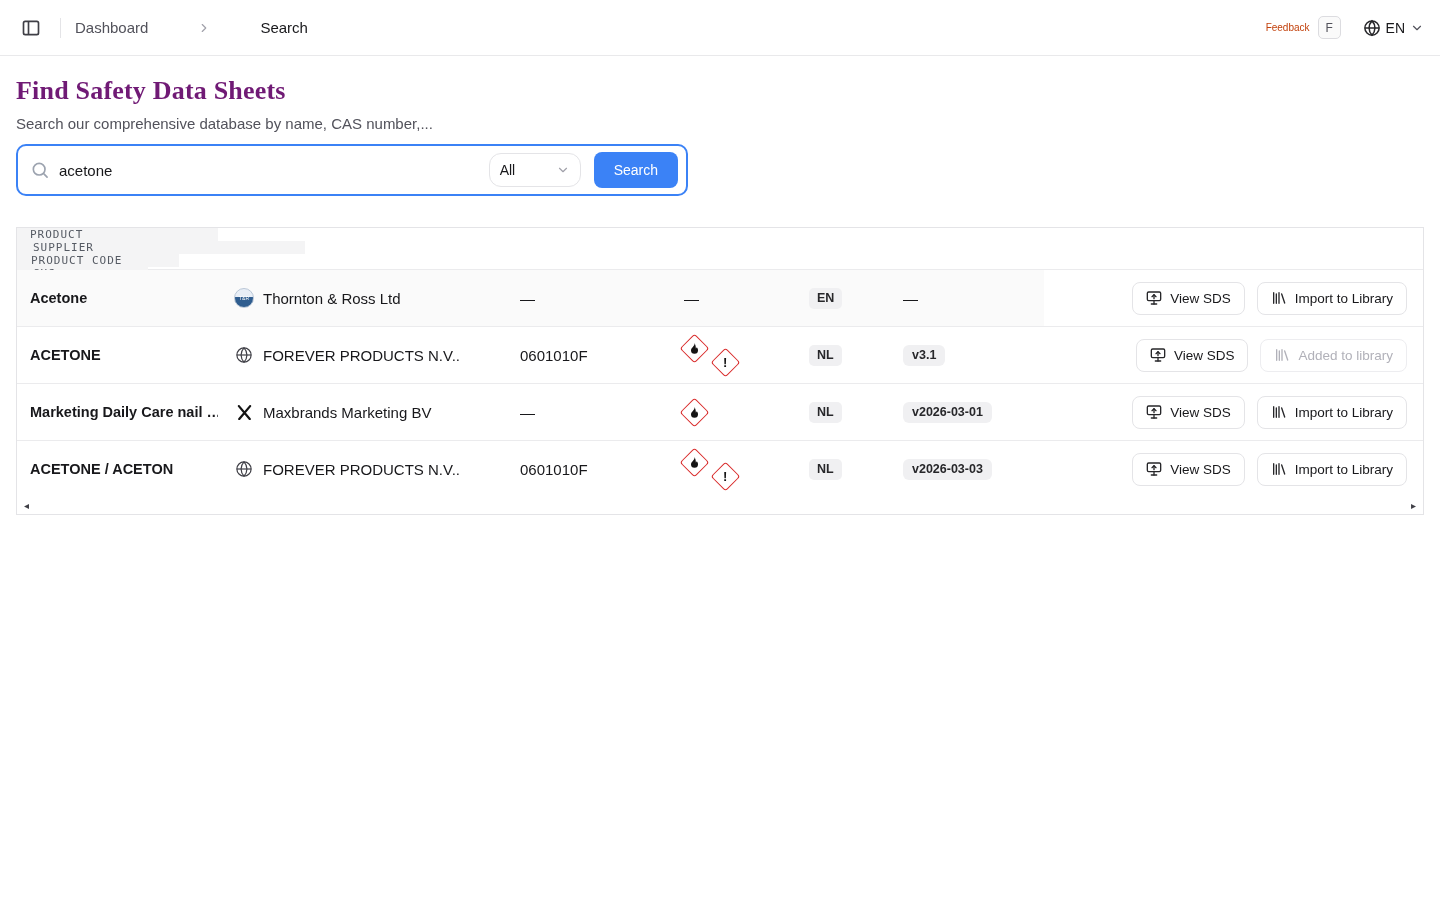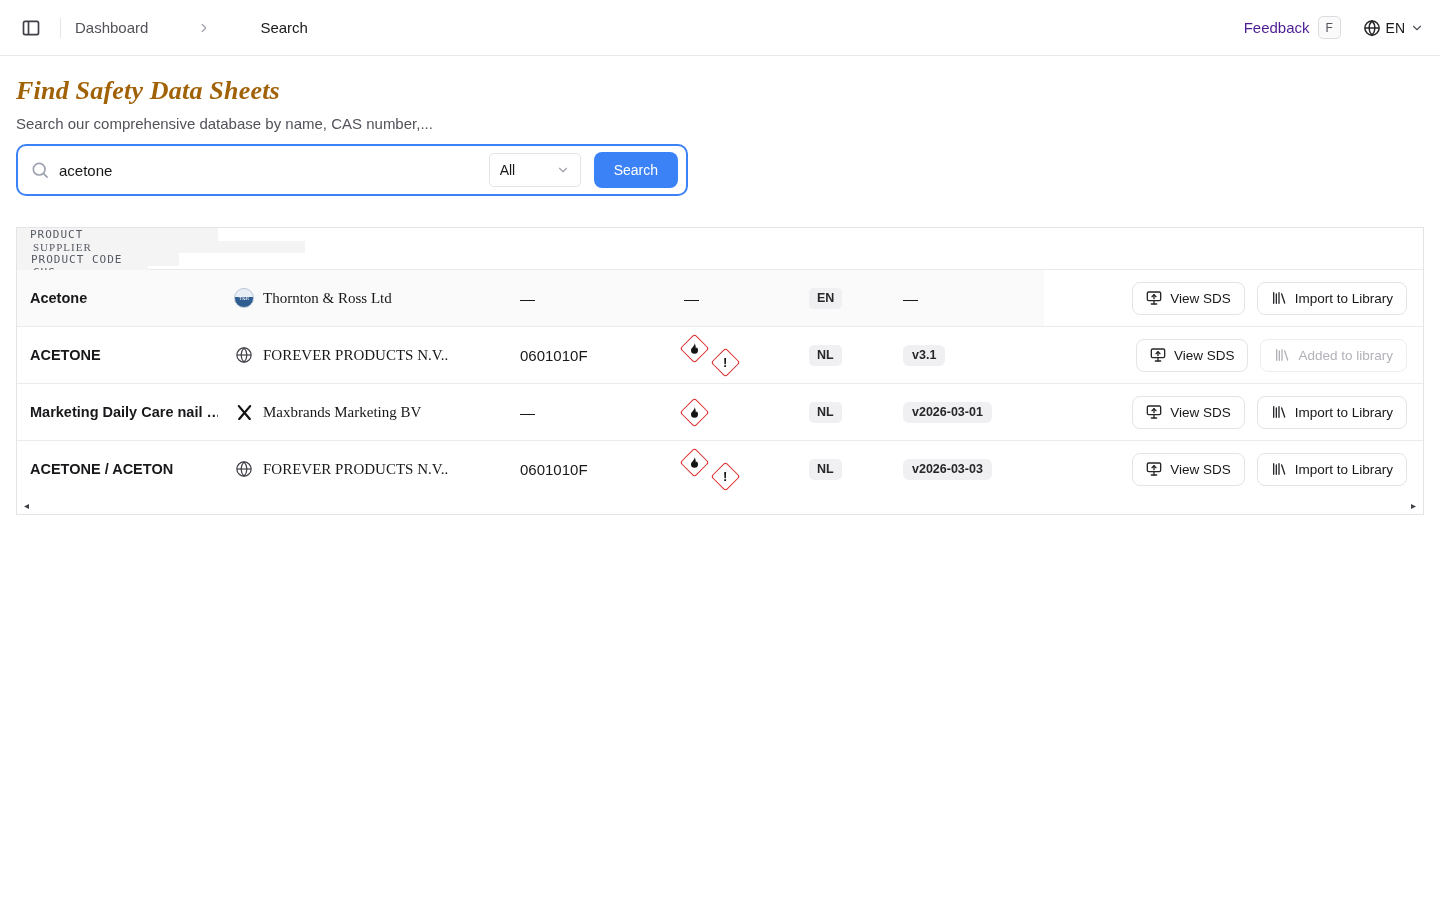--- a/index.html
+++ b/index.html
@@ -8,49 +8,49 @@
 
   
   .topbar { height:56px; display:flex; align-items:center; padding:0 16px; border-bottom:1px solid #e9e9eb; }
   .icon-btn { width:30px; height:30px; display:flex; align-items:center; justify-content:center; border-radius:6px; color:#3f3f46; cursor:pointer; background:none; border:none; }
   .tb-divider { width:1px; height:20px; background:#e4e4e7; margin:0 14px; }
   .crumbs { display:flex; align-items:center;gap:39px; }
   .crumb { font-size:15px; color:#52525b; cursor:pointer; background:none; border:none; font-family:inherit; }
   .crumb.current { color:#18181b; cursor:default; }
   .crumb-sep { display:flex; margin:0 10px; }
   .topbar-right { margin-left:auto; display:flex; align-items:center; }
-  .feedback { font-size:15px; color:#4c1d95; background:none; border:none; font-family:inherit; cursor:pointer; }
+  .feedback { font-size:10px; color:#c2410c; background:none; border:none; font-family:inherit; cursor:pointer; }
   .kbd { min-width:23px; height:23px; margin-left:8px; border:1px solid #dcdce0; border-radius:5px; background:#fafafa; font-size:12px; color:#52525b; display:flex; align-items:center; justify-content:center; padding:0 5px; }
   .lang-switch { display:flex; align-items:center; gap:5px; margin-left:22px; color:#18181b; background:none; border:none; font-family:inherit; cursor:pointer; }
   .lang-label { font-size:14px; font-weight:500; }
 
   
   .page-head { padding:20px 16px 0; }
-  .page-title { font-family:"Liberation Serif", serif; font-size:26px; font-weight:700; color:#a16207; letter-spacing:.2px;font-style:italic; }
+  .page-title { font-family:"Liberation Serif", serif; font-size:26px; font-weight:700; color:#701a75; letter-spacing:.2px; }
   .page-subtitle { margin-top:9px; font-size:15px; color:#52525b; }
 
   
   .search-bar { margin:12px 16px 0; width:672px; height:52px; border:2px solid #3b82f6; border-radius:10px; display:flex; align-items:center; padding:0 8px 0 12px; gap:9px; background:#fff; }
   .search-bar svg.search { flex:0 0 auto; }
   .search-input { flex:1; border:none; outline:none; font-size:15px; color:#18181b; font-family:inherit; background:transparent; }
-  .cat-select { width:92px; height:34px; border:1px solid #e4e4e7; border-radius:5px; background:#fff; display:flex; align-items:center; justify-content:space-between; padding:0 10px; font-size:14px; color:#18181b; font-family:inherit; cursor:pointer; }
+  .cat-select { width:92px; height:34px; border:1px solid #e4e4e7; border-radius:12px; background:#fff; display:flex; align-items:center; justify-content:space-between; padding:0 10px; font-size:14px; color:#18181b; font-family:inherit; cursor:pointer; }
   .search-btn { height:36px; padding:0 20px; margin-left:4px; background:#3b82f6; border:none; border-radius:8px; color:#fff; font-size:14px; font-weight:500; font-family:inherit; cursor:pointer; }
 
   
   .table-wrap { margin:31px 16px 0; border:1px solid #e4e4e7; background:#fff; }
   .thead { display:flex; height:41px;flex-direction:column; }
   .th { font-family:"DejaVu Sans Mono", monospace; font-size:11px; letter-spacing:1px; color:#555a63; background:#f4f4f5; display:flex; align-items:center; }
   .th.col-actions { background:#fff; }
   .tr { display:flex; height:57px; border-top:1px solid #ebebed; }
   .td { display:flex; align-items:center; font-size:15px; color:#18181b; }
   .tr.active .td:not(.col-actions) { background:#fafafa; }
 
   .col-product { width:201px; padding:0 8px 0 13px; }
   .td.col-product { font-weight:600; font-size:14.5px; white-space:nowrap; overflow:hidden; }
-  .col-supplier { width:288px; padding:0 8px 0 16px; gap:9px;font-family:Liberation Serif, serif; }
+  .col-supplier { width:288px; padding:0 8px 0 16px; gap:9px; }
   .col-code { width:162px; padding-left:14px; }
   .col-ghs { width:131px; padding-left:16px;text-align:right; }
   .col-lang { width:92px; padding-left:10px; }
   .col-version { width:153px; padding-left:12px; }
   .col-actions { flex:1; justify-content:flex-end; gap:12px; padding-right:16px; }
 
   .sup-icon { width:20px; height:20px; display:flex; align-items:center; justify-content:center; flex:0 0 auto; }
   .tr-logo { border-radius:50%; background:linear-gradient(180deg,#e8eef6 0 42%, #2f5d8f 42%); border:1px solid #b9c6d6; overflow:hidden; font-size:5px; color:#fff; }
   .x-logo svg { display:block; }
 

